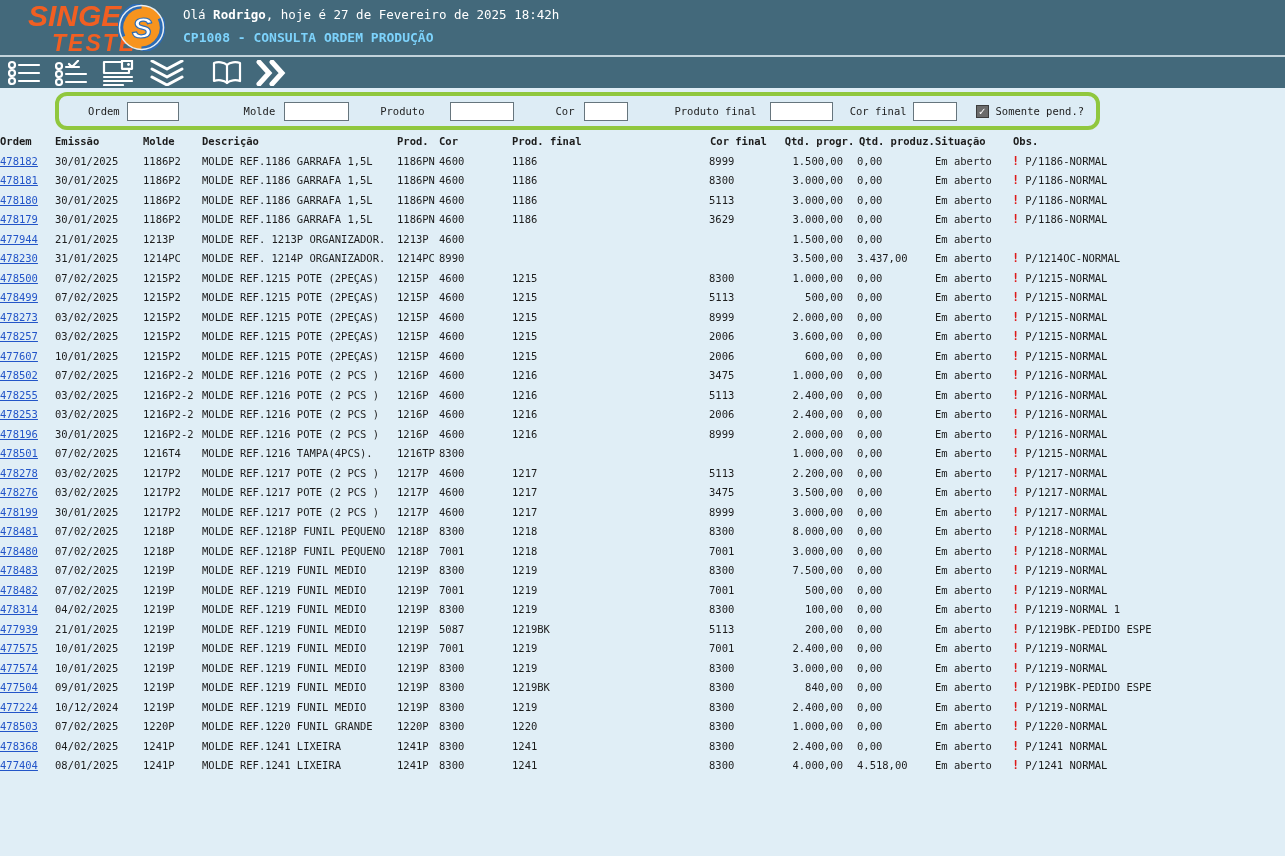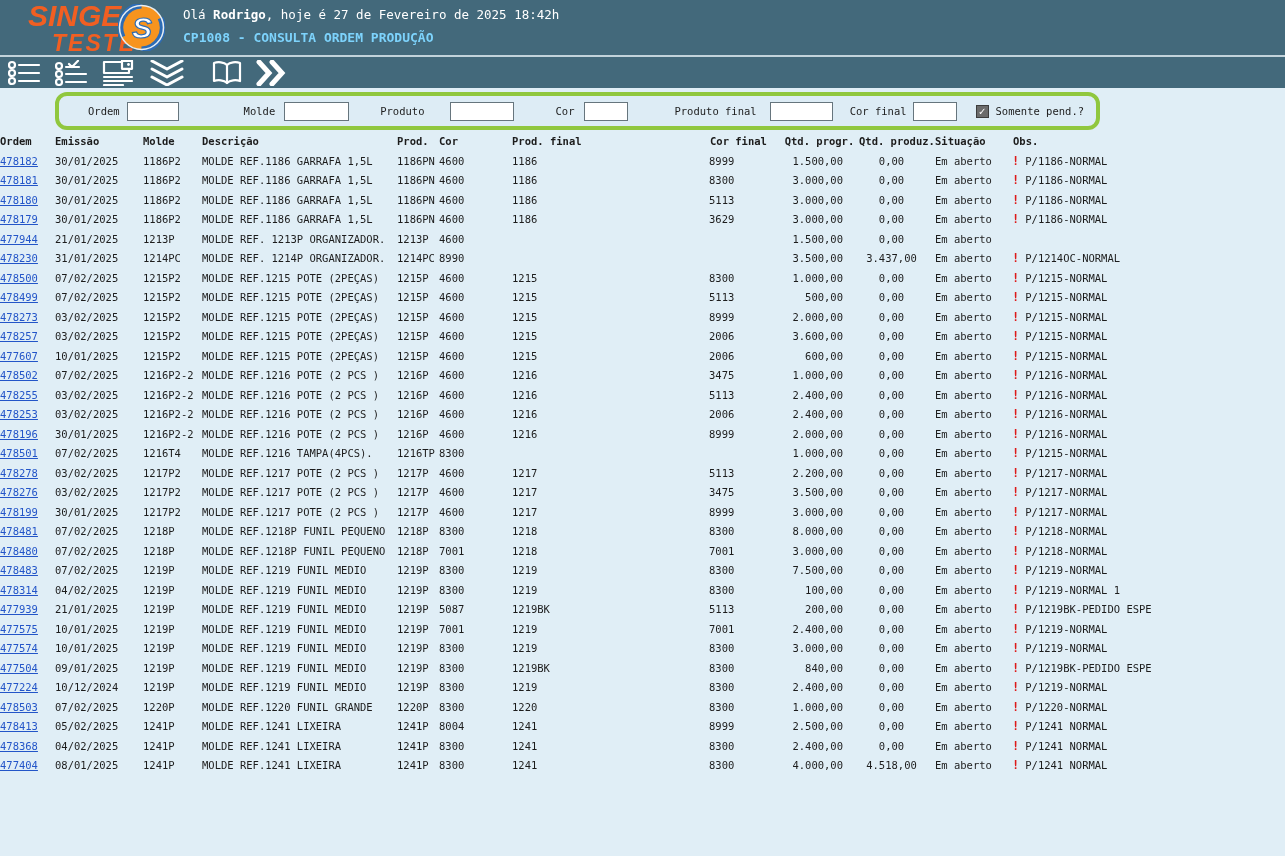--- a/index.html
+++ b/index.html
@@ -56,21 +56,21 @@
   .c-ordem   { text-align:right; padding-right:2px; }
   .c-emissao { padding-left:8px; }
   .c-prod    { padding-left:4px; }
   .c-cor     { text-align:right; }
   .c-prodf   { padding-left:126px; }
   th.c-corf  { text-align:left; padding-left:1px; }
   td.c-corf  { text-align:center; padding-right:48px; }
   th.c-qprog { text-align:center; padding-left:1px; }
   td.c-qprog { text-align:right; padding-right:14px; }
   th.c-qprod { text-align:left; padding-left:2px; }
-  td.c-qprod { text-align:center; padding-right:9px; }
+  td.c-qprod { text-align:left; padding-right:9px; }
   .c-sit     { padding-left:2px; }
   th.c-obs   { padding-left:5px; }
   td.c-obs   { padding-left:4px; }
   .orders a { color:#2355c8; text-decoration:underline; }
   .excl { color:#dd1a1a; font-weight:bold; font-size:12px; margin-right:6px; }
 </style>
 </head>
 <body>
 
 <div class="app-header">
@@ -497,20 +497,34 @@
         <td class="c-prod">1219P</td>
         <td class="c-cor">8300</td>
         <td class="c-prodf">1219</td>
         <td class="c-corf">8300</td>
         <td class="c-qprog">7.500,00</td>
         <td class="c-qprod">0,00</td>
         <td class="c-sit">Em aberto</td>
         <td class="c-obs"><span class="excl">!</span><span>P/1219-NORMAL</span></td>
       </tr>
       <tr>
+        <td class="c-ordem"><a href="#">478482</a></td>
+        <td class="c-emissao">07/02/2025</td>
+        <td class="c-molde">1219P</td>
+        <td class="c-desc">MOLDE REF.1219 FUNIL MEDIO</td>
+        <td class="c-prod">1219P</td>
+        <td class="c-cor">7001</td>
+        <td class="c-prodf">1219</td>
+        <td class="c-corf">7001</td>
+        <td class="c-qprog">500,00</td>
+        <td class="c-qprod">0,00</td>
+        <td class="c-sit">Em aberto</td>
+        <td class="c-obs"><span class="excl">!</span><span>P/1219-NORMAL</span></td>
+      </tr>
+      <tr>
         <td class="c-ordem"><a href="#">478314</a></td>
         <td class="c-emissao">04/02/2025</td>
         <td class="c-molde">1219P</td>
         <td class="c-desc">MOLDE REF.1219 FUNIL MEDIO</td>
         <td class="c-prod">1219P</td>
         <td class="c-cor">8300</td>
         <td class="c-prodf">1219</td>
         <td class="c-corf">8300</td>
         <td class="c-qprog">100,00</td>
         <td class="c-qprod">0,00</td>
@@ -593,34 +607,20 @@
         <td class="c-molde">1220P</td>
         <td class="c-desc">MOLDE REF.1220 FUNIL GRANDE</td>
         <td class="c-prod">1220P</td>
         <td class="c-cor">8300</td>
         <td class="c-prodf">1220</td>
         <td class="c-corf">8300</td>
         <td class="c-qprog">1.000,00</td>
         <td class="c-qprod">0,00</td>
         <td class="c-sit">Em aberto</td>
         <td class="c-obs"><span class="excl">!</span><span>P/1220-NORMAL</span></td>
-      </tr>
-      <tr>
-        <td class="c-ordem"><a href="#">478413</a></td>
-        <td class="c-emissao">05/02/2025</td>
-        <td class="c-molde">1241P</td>
-        <td class="c-desc">MOLDE REF.1241 LIXEIRA</td>
-        <td class="c-prod">1241P</td>
-        <td class="c-cor">8004</td>
-        <td class="c-prodf">1241</td>
-        <td class="c-corf">8999</td>
-        <td class="c-qprog">2.500,00</td>
-        <td class="c-qprod">0,00</td>
-        <td class="c-sit">Em aberto</td>
-        <td class="c-obs"><span class="excl">!</span><span>P/1241 NORMAL</span></td>
       </tr>
       <tr>
         <td class="c-ordem"><a href="#">478368</a></td>
         <td class="c-emissao">04/02/2025</td>
         <td class="c-molde">1241P</td>
         <td class="c-desc">MOLDE REF.1241 LIXEIRA</td>
         <td class="c-prod">1241P</td>
         <td class="c-cor">8300</td>
         <td class="c-prodf">1241</td>
         <td class="c-corf">8300</td>

